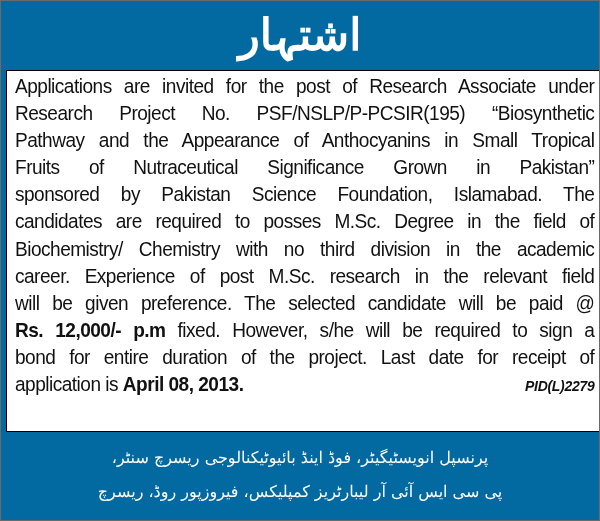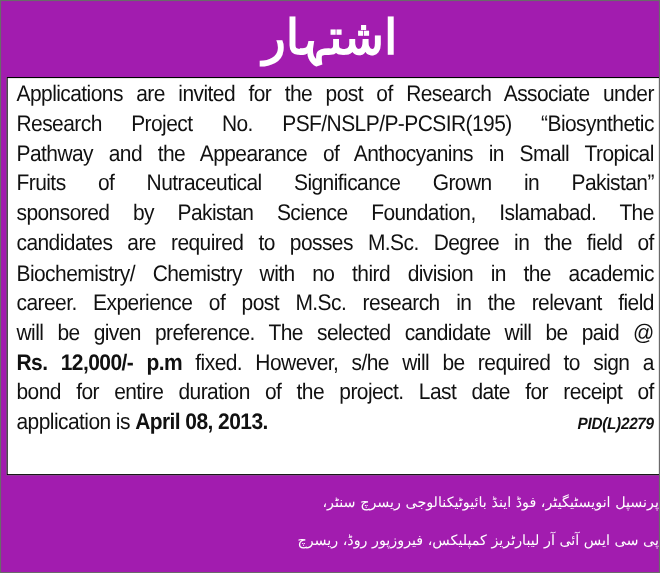--- a/index.html
+++ b/index.html
@@ -4,21 +4,21 @@
   <style>
     html, body {
       margin: 0;
       padding: 0;
       background: #1a1a1a;
     }
     .page {
       position: relative;
       width: 598px;
       height: 519px;
-      background: #a21caf;
+      background: #0369a1;
       border: 1px solid #6a6a6a;
       overflow: hidden;
     }
     .title {
       position: absolute;
       left: 0;
       top: 2px;
       width: 598px;
       height: 64px;
       text-align: center;
@@ -76,22 +76,22 @@
       letter-spacing: -0.3px;
     }
     .footer {
       position: absolute;
       left: 0;
       top: 440px;
       width: 598px;
       height: 78px;
       color: #ffffff;
       font-family: "DejaVu Serif", serif;
-      font-size: 13px;
-      text-align: right;
+      font-size: 16px;
+      text-align: center;
       direction: rtl;
     }
     .footer-line {
       display: block;
       height: 34px;
       line-height: 34px;
     }
   </style>
 </head>
 <body>

